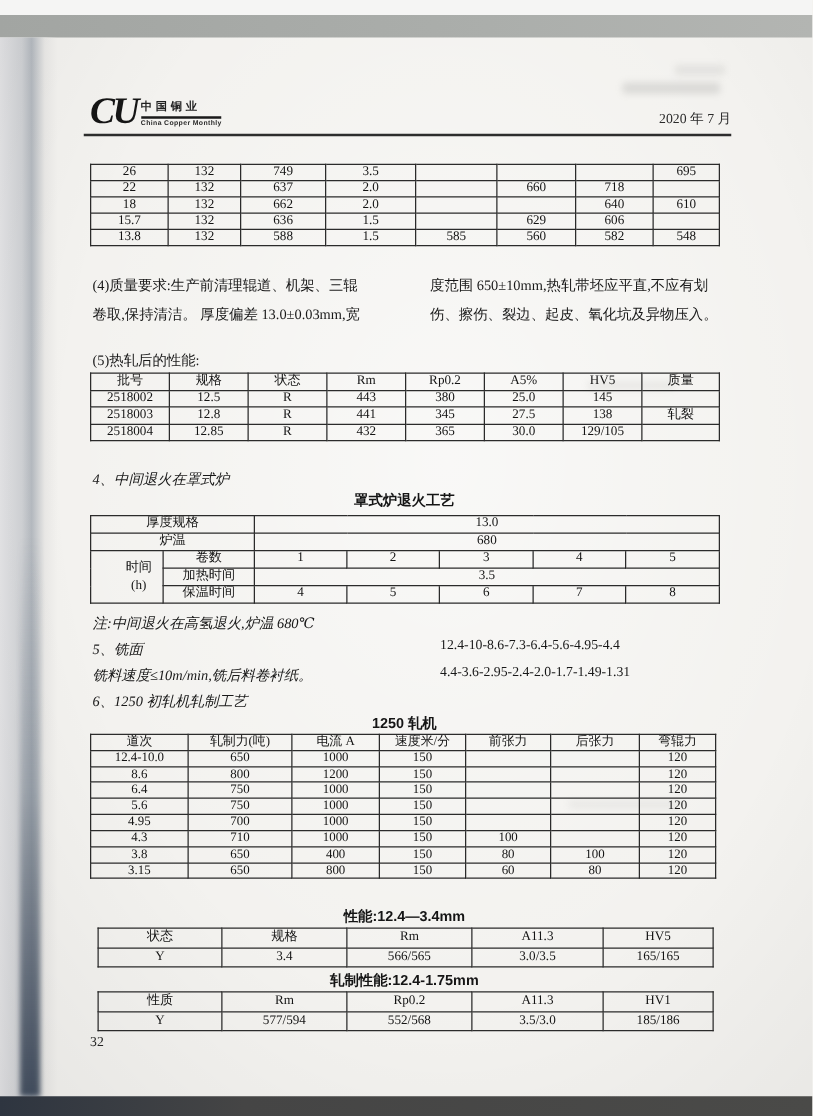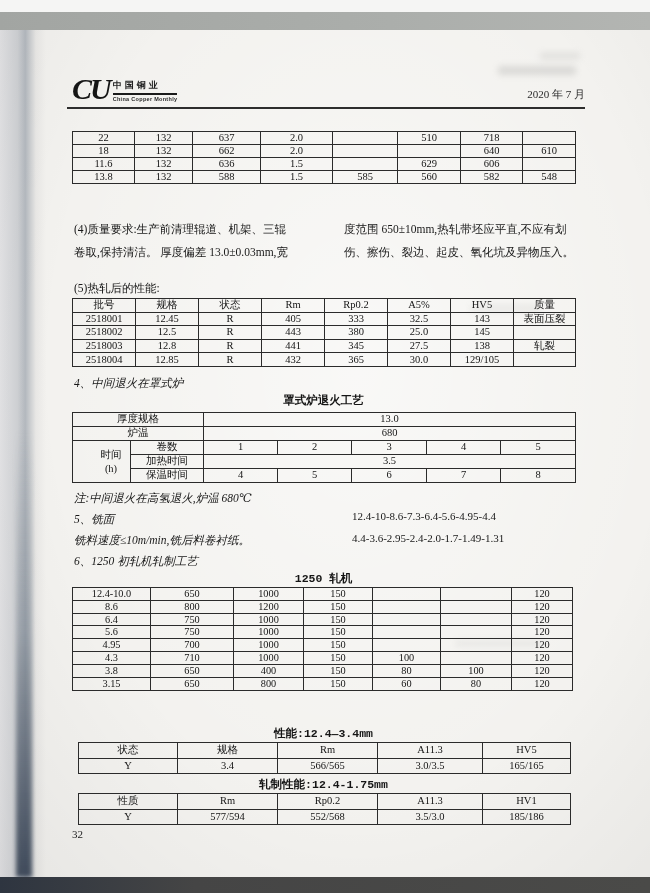--- a/index.html
+++ b/index.html
@@ -57,21 +57,21 @@
   .t-rollperf{left:78px;top:793px;width:492px;}
   .t-rollperf td,.t-rollperf th{height:14.5px;}
 
   
   .para{position:absolute;font-size:11.5px;line-height:23px;text-align:justify;white-space:pre-line;color:#181818;}
   .p-left{left:74px;top:218px;width:266px;}
   .p-right{left:344px;top:218px;width:246px;}
   .label{position:absolute;font-size:11.5px;color:#181818;white-space:nowrap;}
   .kai{font-style:italic;font-family:"Liberation Serif","DejaVu Serif",serif;}
   .tbl-title{position:absolute;left:72px;width:503px;text-align:center;font-weight:bold;font-size:11.5px;
-             font-family:Liberation Mono, monospace;color:#151515;white-space:nowrap;}
+             font-family:Liberation Sans, sans-serif;color:#151515;white-space:nowrap;}
   .seq{position:absolute;left:352px;font-size:11px;color:#181818;white-space:nowrap;text-align:right;}
   .page-num{position:absolute;left:72px;top:828px;width:503px;font-size:11px;color:#232323;}
 </style>
 </head>
 <body>
 
 <div class="scan-top-white"></div>
 <div class="scan-top-band"></div>
 <div class="scan-left-seam"></div>
 <div class="scan-left-dark"></div>
@@ -98,41 +98,51 @@
       <col style="width:58px">
       <col style="width:68px">
       <col style="width:72px">
       <col style="width:65px">
       <col style="width:63px">
       <col style="width:62px">
       <col style="width:53px">
     </colgroup>
   <tbody>
       <tr>
+        <td>26</td>
+        <td>132</td>
+        <td>749</td>
+        <td>3.5</td>
+        <td></td>
+        <td></td>
+        <td></td>
+        <td>695</td>
+      </tr>
+      <tr>
         <td>22</td>
         <td>132</td>
         <td>637</td>
         <td>2.0</td>
         <td></td>
-        <td>510</td>
+        <td>660</td>
         <td>718</td>
         <td></td>
       </tr>
       <tr>
         <td>18</td>
         <td>132</td>
         <td>662</td>
         <td>2.0</td>
         <td></td>
         <td></td>
         <td>640</td>
         <td>610</td>
       </tr>
       <tr>
-        <td>11.6</td>
+        <td>15.7</td>
         <td>132</td>
         <td>636</td>
         <td>1.5</td>
         <td></td>
         <td>629</td>
         <td>606</td>
         <td></td>
       </tr>
       <tr>
         <td>13.8</td>
@@ -167,30 +177,20 @@
   <tbody>
       <tr>
         <td>批号</td>
         <td>规格</td>
         <td>状态</td>
         <td>Rm</td>
         <td>Rp0.2</td>
         <td>A5%</td>
         <td>HV5</td>
         <td>质量</td>
-      </tr>
-      <tr>
-        <td>2518001</td>
-        <td>12.45</td>
-        <td>R</td>
-        <td>405</td>
-        <td>333</td>
-        <td>32.5</td>
-        <td>143</td>
-        <td>表面压裂</td>
       </tr>
       <tr>
         <td>2518002</td>
         <td>12.5</td>
         <td>R</td>
         <td>443</td>
         <td>380</td>
         <td>25.0</td>
         <td>145</td>
         <td></td>
@@ -277,20 +277,29 @@
       <col style="width:78px">
       <col style="width:83px">
       <col style="width:70px">
       <col style="width:69px">
       <col style="width:68px">
       <col style="width:71px">
       <col style="width:61px">
     </colgroup>
   <tbody>
       <tr>
+        <td>道次</td>
+        <td>轧制力(吨)</td>
+        <td>电流 A</td>
+        <td>速度米/分</td>
+        <td>前张力</td>
+        <td>后张力</td>
+        <td>弯辊力</td>
+      </tr>
+      <tr>
         <td>12.4-10.0</td>
         <td>650</td>
         <td>1000</td>
         <td>150</td>
         <td></td>
         <td></td>
         <td>120</td>
       </tr>
       <tr>
         <td>8.6</td>

